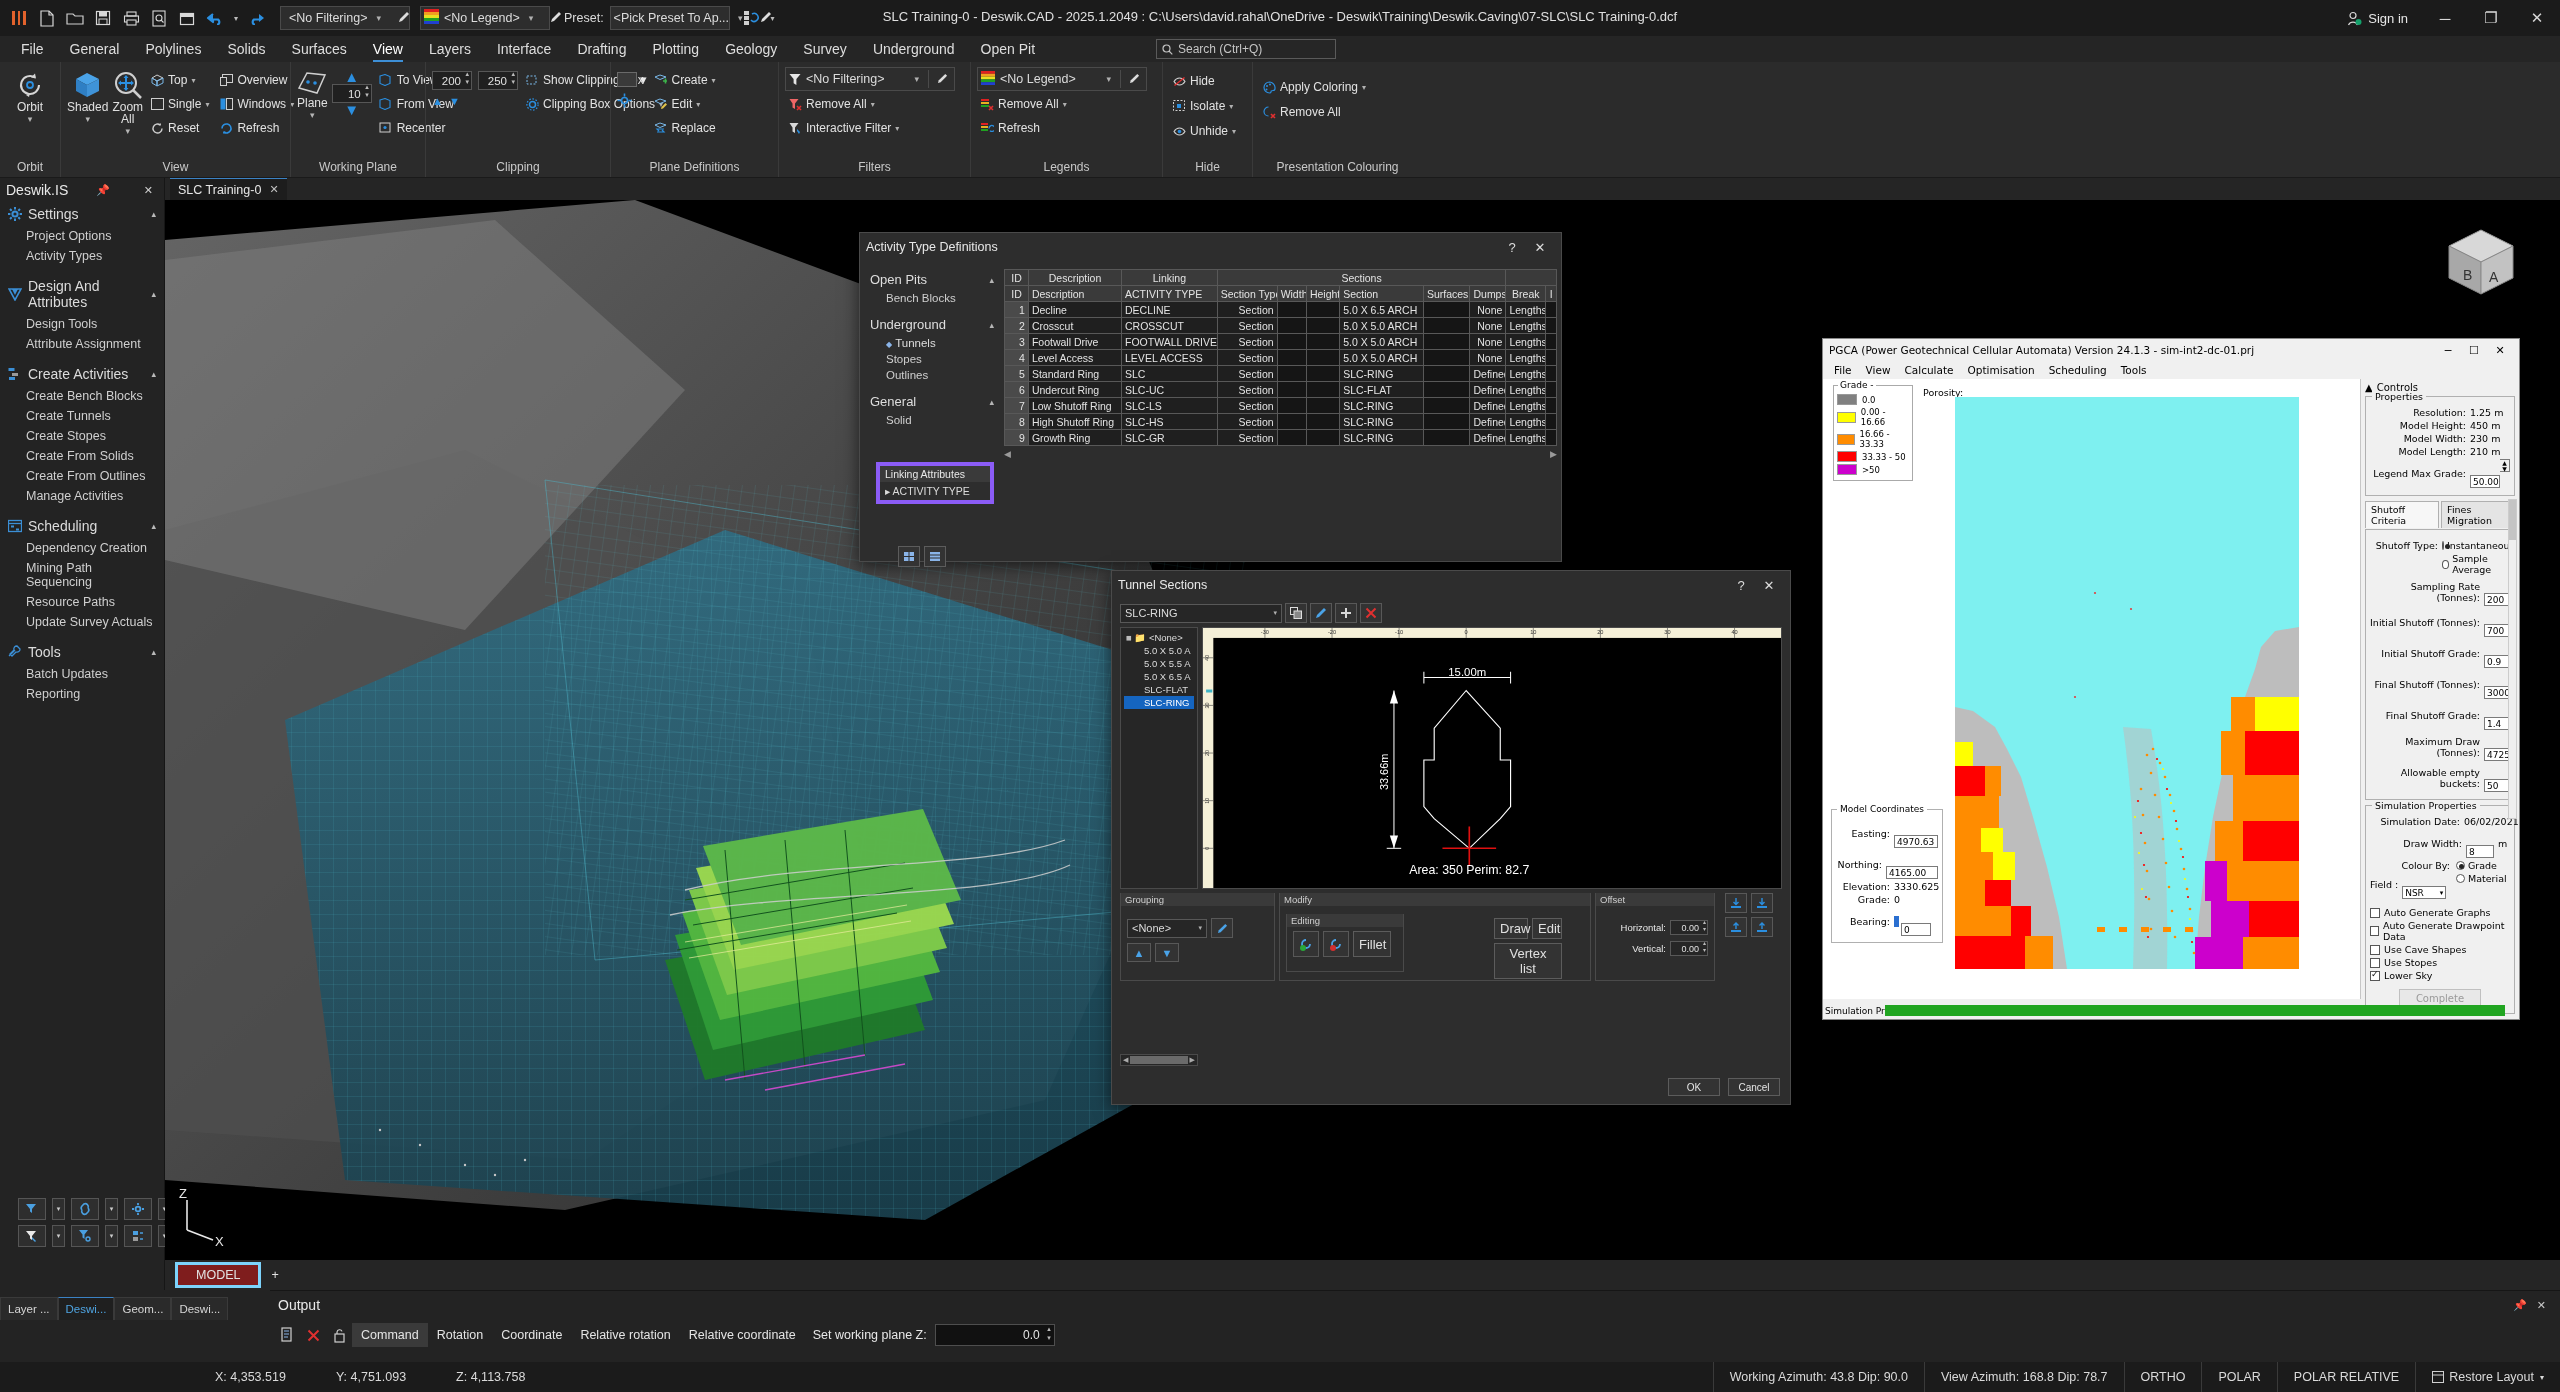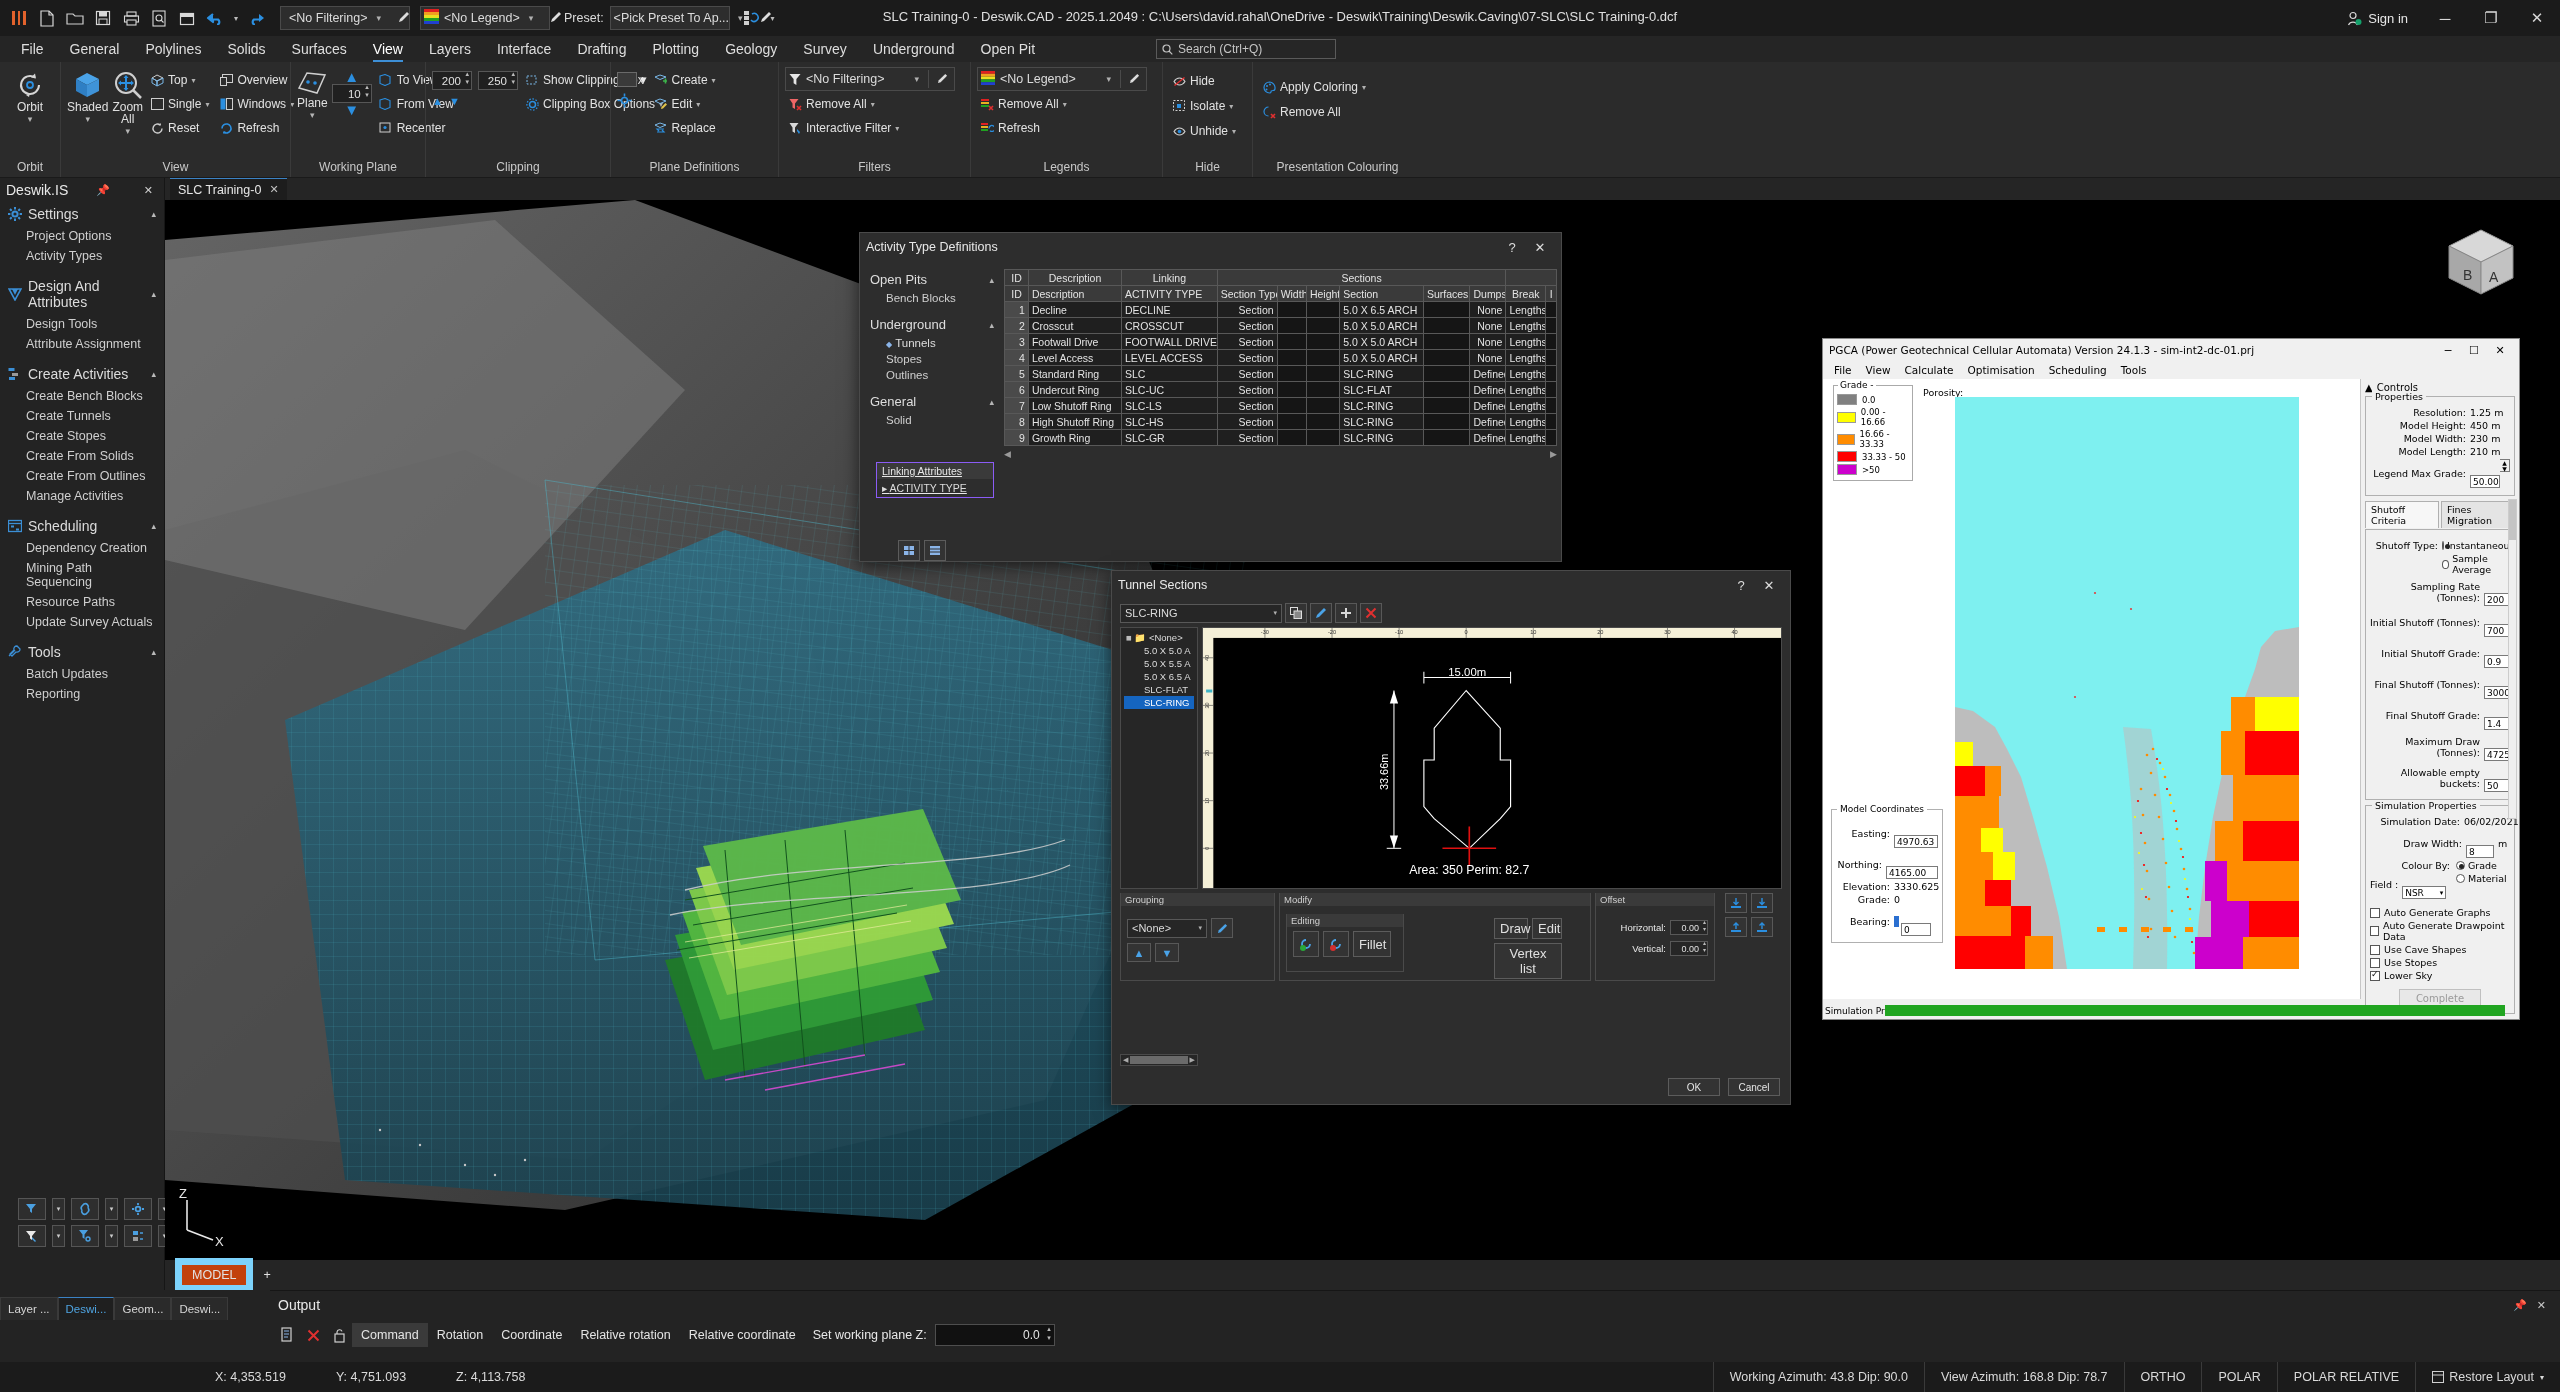--- a/index.html
+++ b/index.html
@@ -114,21 +114,21 @@
     font-size:12.5px; color:#e6e6e6;
   }
   #canvas {
     position:absolute; left:165px; top:200px; width:2395px; height:1060px;
     background:#000; overflow:hidden;
   }
   #modeltabbar {
     position:absolute; left:165px; top:1260px; width:2395px; height:30px;
     background:#252525; display:flex; align-items:center; gap:2px; padding-left:10px;
   }
-  .mtab { padding:3px 10px; font-size:12.5px; color:#e2e2e2; border:7px solid #7dd3fc; background:#c2410c;}
+  .mtab { padding:3px 18px; font-size:12.5px; color:#e2e2e2; border:3px solid #7dd3fc; background:#7f1d1d;}
   .mtab.plus { padding:3px 8px; border:none; background:none;}
 
   
   #outputpanel {
     position:absolute; left:270px; top:1290px; width:2290px; height:72px; background:#232323;
     border-top:1px solid #161616;
   }
   #outputpanel .ohead { height:28px; display:flex; align-items:center; padding:0 8px; font-size:14px;}
   #outputpanel .ohead .r { margin-left:auto; display:flex; gap:10px; font-size:11px; color:#c9c9c9; padding-right:6px;}
   #cmdbar { height:32px; display:flex; align-items:center; gap:0px; padding-left:4px;}
@@ -186,21 +186,21 @@
   table.grid { border-collapse:collapse; width:100%; font-size:10.5px; table-layout:fixed;}
   table.grid th, table.grid td {
     border:1px solid #585858; padding:1px 3px; color:#e3e3e3; font-weight:normal; height:16px;
     overflow:hidden; white-space:nowrap;
   }
   table.grid th { background:#3a3a3a; text-align:center; }
   table.grid td { background:#1f1f1f; }
   table.grid td.idc { background:#4a4a4a; text-align:right; }
   table.grid td.ctr { text-align:right; }
   table.grid td.empty { background:#151515; }
-  .lnk-attr { border:1px solid #8b5cf6; margin:16px 6px 0 6px;text-decoration:underline; }
+  .lnk-attr { border:4px solid #8b5cf6; margin:16px 6px 0 6px; }
   .lnk-attr .hd { background:#3a3a3a; font-size:10.5px; padding:2px 5px;}
   .lnk-attr .bd { font-size:10.5px; padding:3px 5px; color:#dcdcdc;}
   .dfilter { position:absolute; left:0; bottom:0; width:100%; border-top:1px solid #4a4a4a; padding:5px 8px; }
   .dfilter .t { font-size:11px; color:#dcdcdc; margin-bottom:3px;}
   .dfilter .row { font-size:10.5px; color:#cfcfcf; display:flex; gap:4px; align-items:center;}
   .chk { width:10px; height:10px; border:1px solid #7d7d7d; background:#1d1d1d; display:inline-block;}
 
   
   #dlgTS {
     position:absolute; left:1111px; top:570px; width:680px; height:110px;

